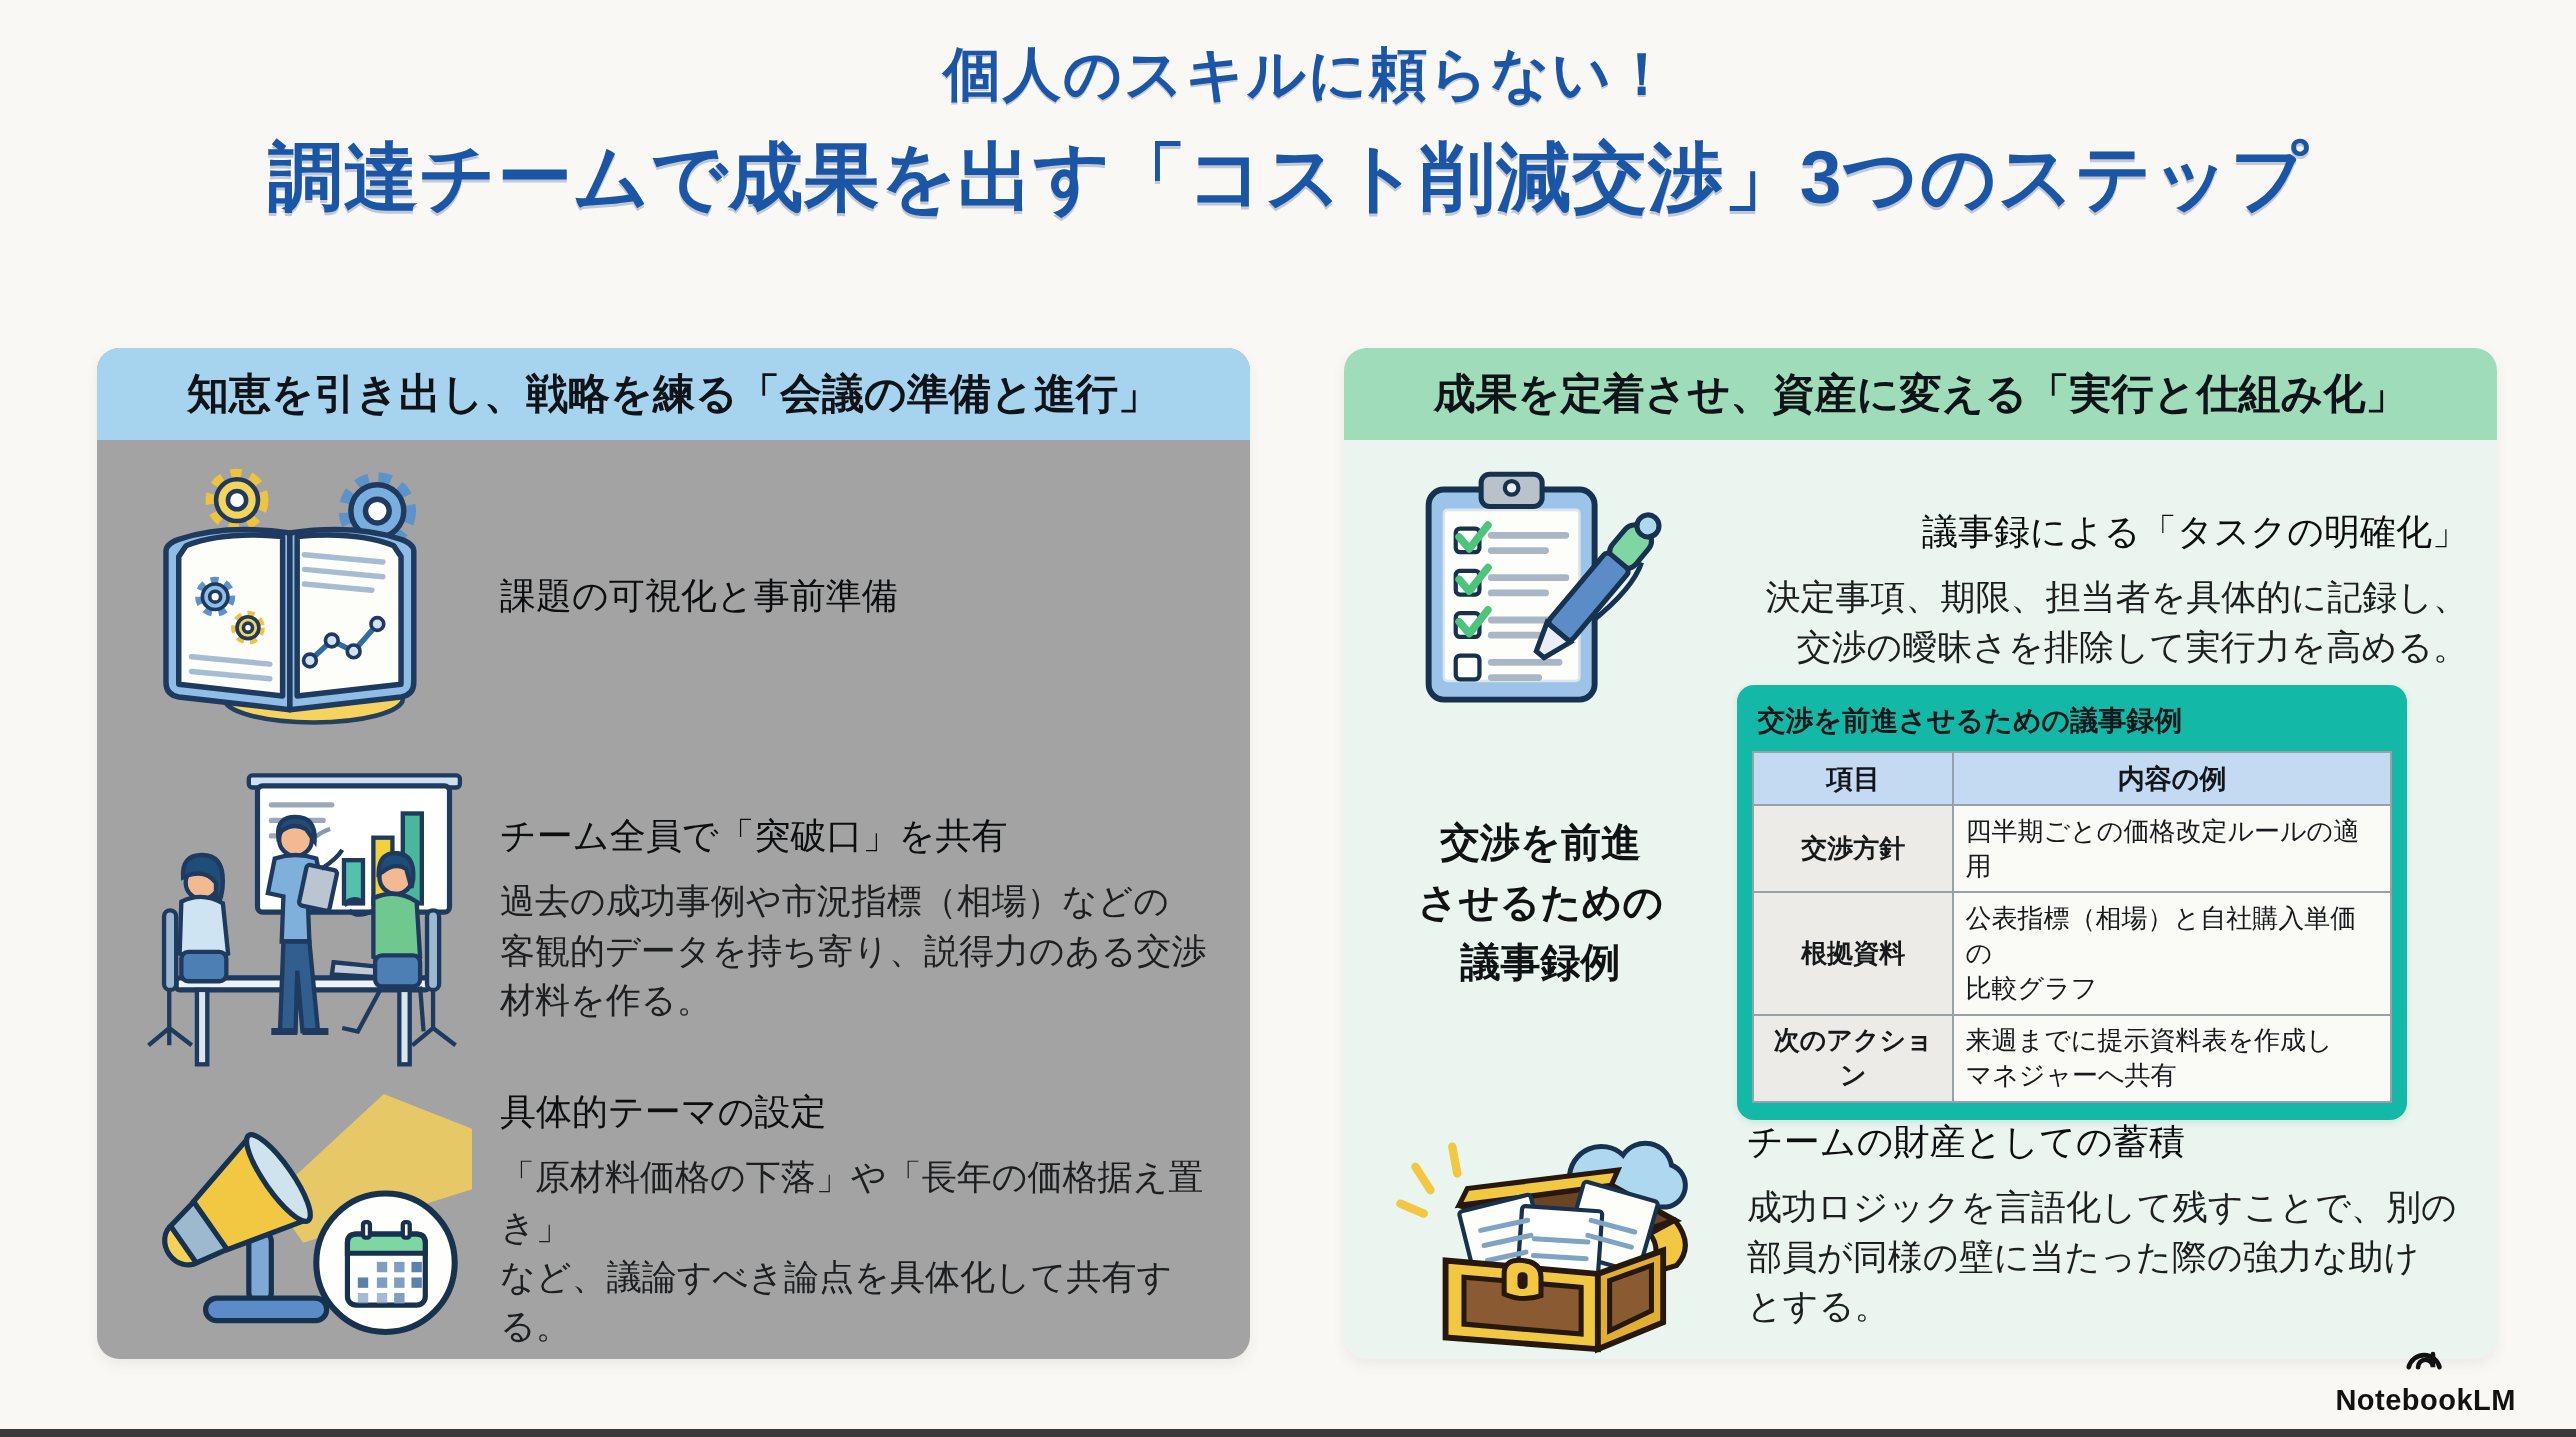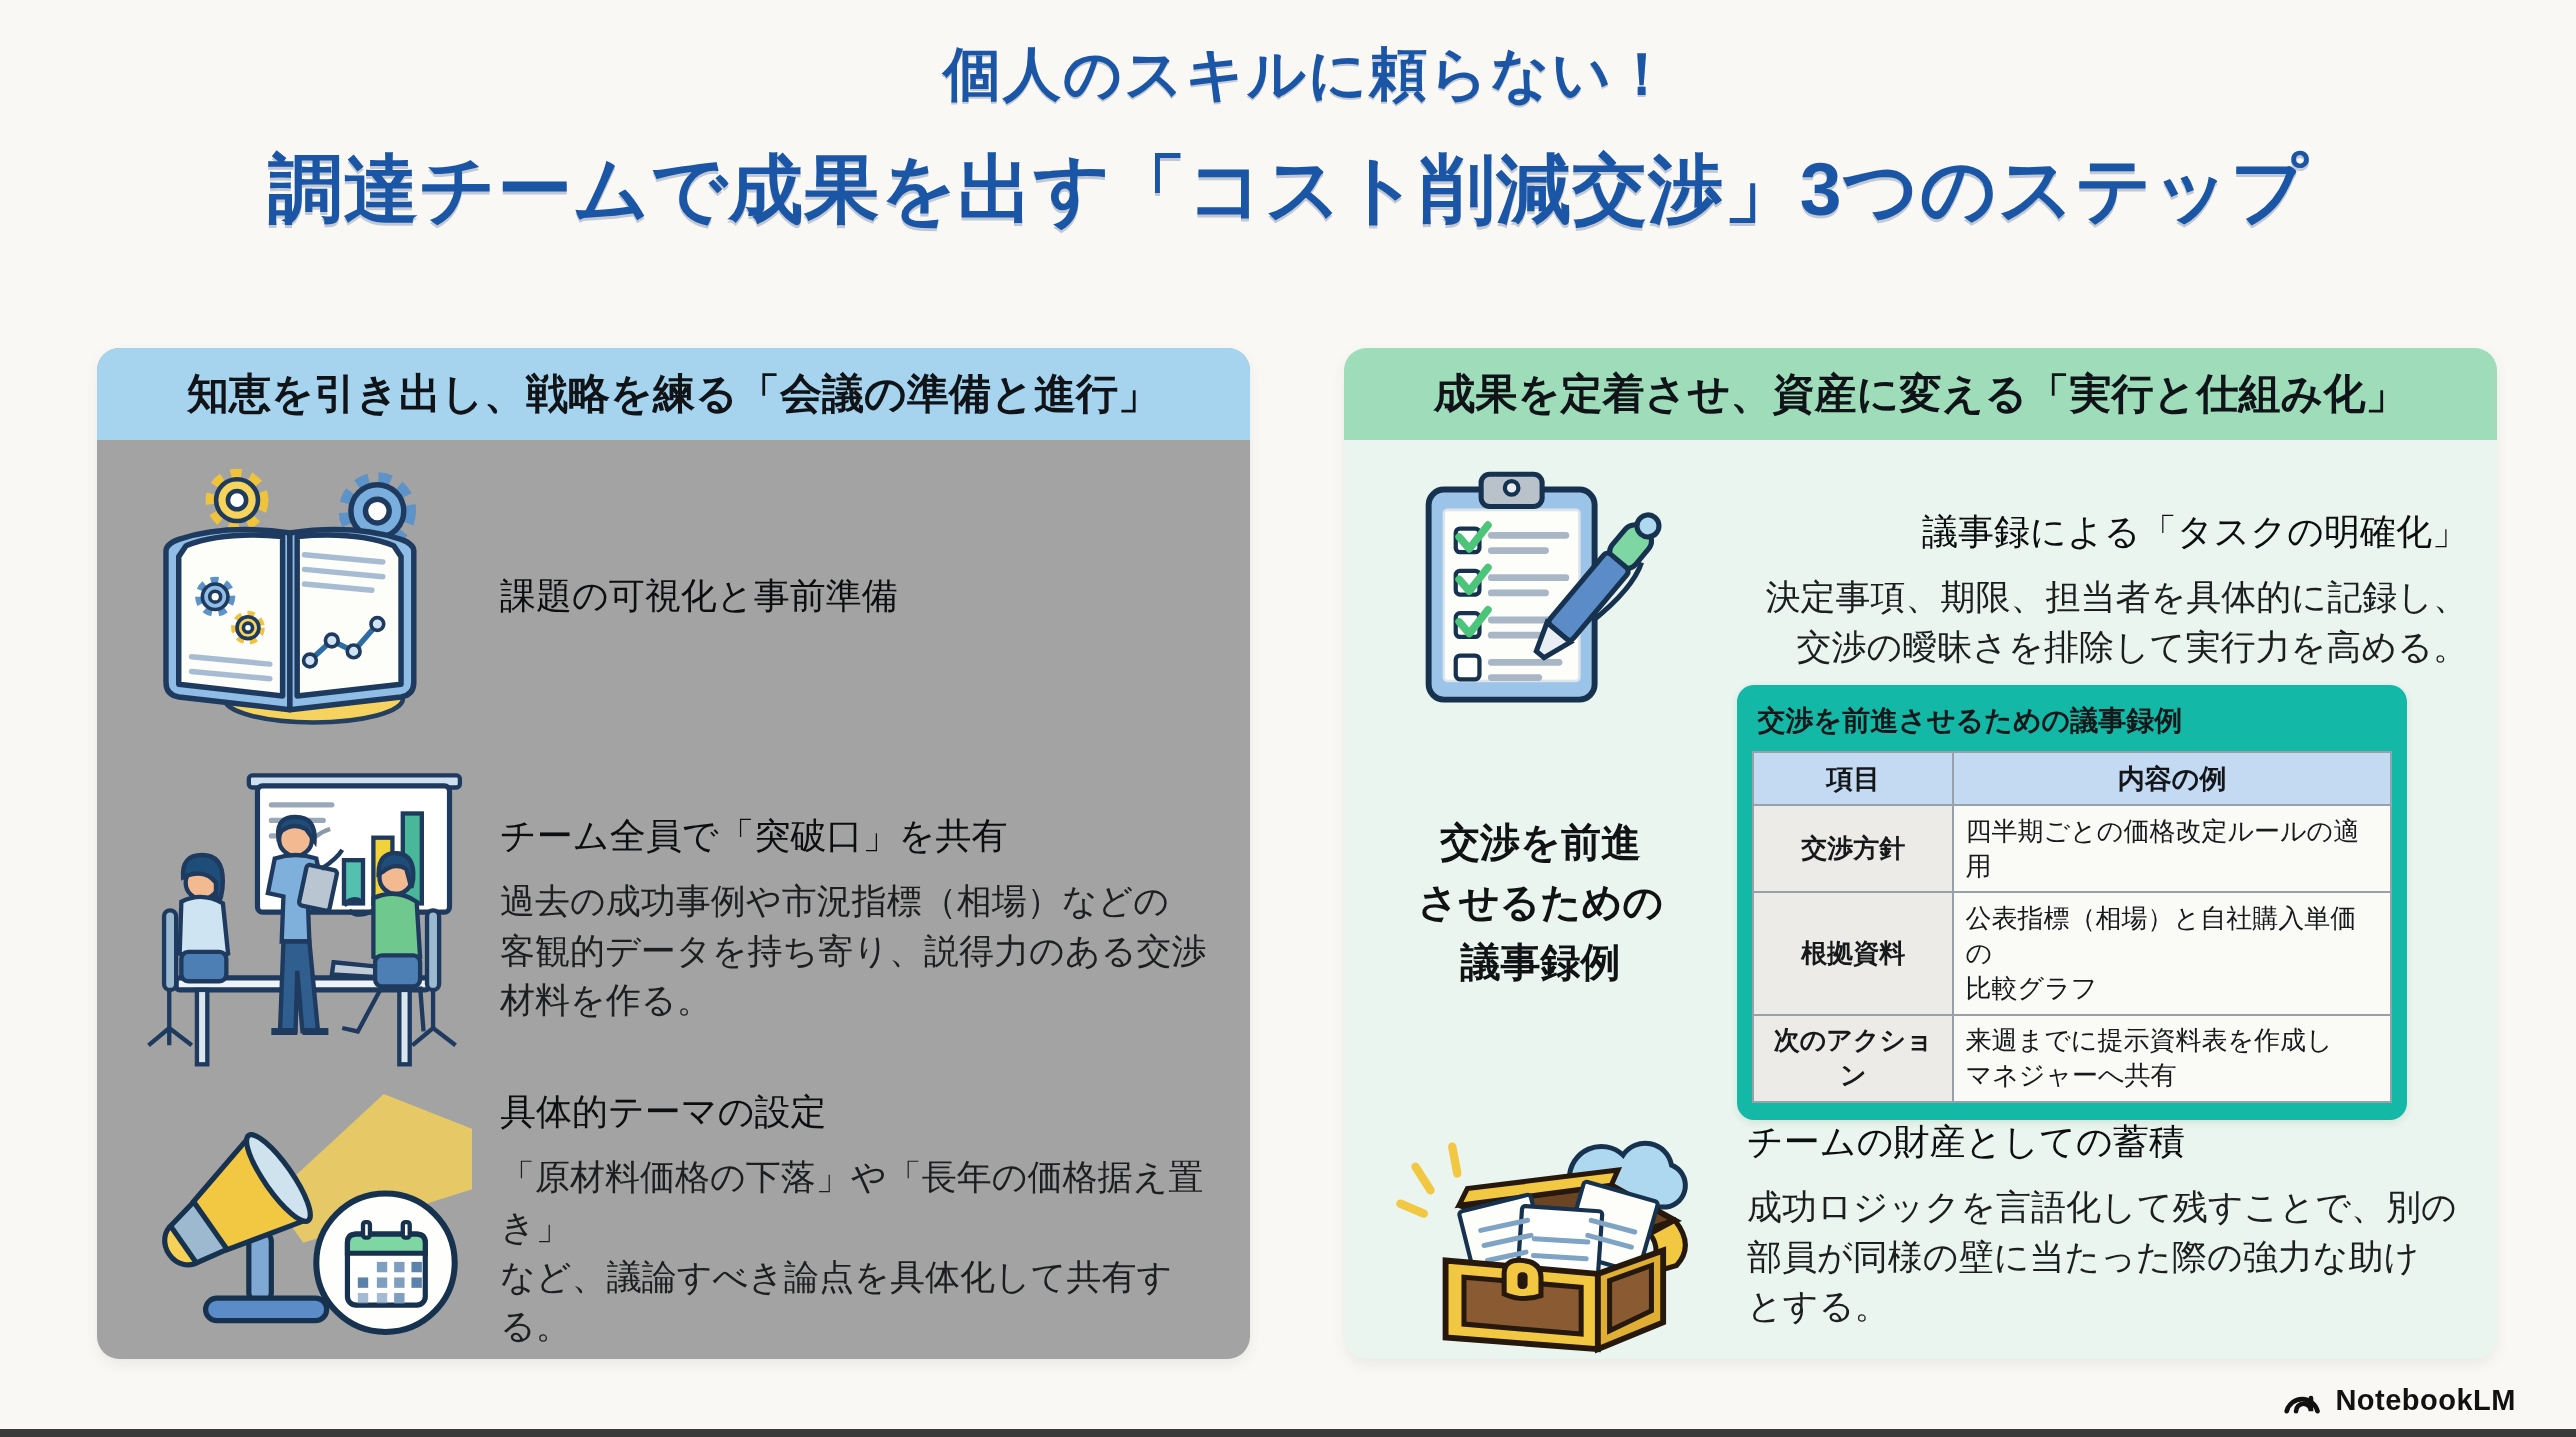--- a/index.html
+++ b/index.html
@@ -3,21 +3,21 @@
 <meta charset="utf-8">
 <style>
   html,body{margin:0;padding:0;}
   body{font-family:"Liberation Sans","DejaVu Sans",sans-serif;background:#e9e7e2;}
   .canvas{position:relative;width:2576px;height:1438px;background:#faf8f4;overflow:hidden;}
 
   
   .title-block{position:absolute;top:36px;left:0;width:100%;text-align:center;}
   .title1{font-size:58px;font-weight:900;color:#1a56a5;letter-spacing:1.9px;
           text-shadow:0 1.9px 0 rgba(20,60,120,.25);padding-left:40px;}
-  .title2{margin-top:26px;font-size:75px;font-weight:900;color:#1a56a5;letter-spacing:0.9px;
+  .title2{margin-top:14px;font-size:75px;font-weight:900;color:#1a56a5;letter-spacing:0.9px;
           text-shadow:0 2.8px 0 rgba(20,60,120,.25);}
 
   
   .panel{position:absolute;top:348px;width:1153px;height:1011px;border-radius:22.5px;
          box-shadow:0 5.6px 13px rgba(60,80,100,.08);}
   .panel.left{left:97px;background:#a3a3a3;}
   .panel.right{left:1344px;background:#e9f5ee;}
   .panel-header{height:92px;border-radius:22.5px 22.5px 0 0;display:flex;align-items:center;
                 justify-content:center;font-size:42px;font-weight:800;color:#101418;}
   .panel.left  .panel-header{background:#a6d4ee;}
@@ -43,21 +43,21 @@
   .minutes-box{width:670px;flex:none;background:#14b8a6;border-radius:17px;padding:15px 15px 17px 15px;
                box-sizing:border-box;box-shadow:0 2.8px 7.5px rgba(50,90,70,.10);}
   .minutes-title{font-size:28px;font-weight:700;color:#15181a;margin:1.9px 0 11.2px 5.6px;}
   table.minutes{border-collapse:collapse;width:100%;background:#fbfbf8;}
   table.minutes th,table.minutes td{border:2.8px solid #97a1a9;padding:7.5px 11.2px;}
   table.minutes th{background:#c4d9f2;font-size:27px;font-weight:800;color:#14171a;text-align:center;}
   table.minutes td.lbl{background:#ecebe7;font-size:26px;font-weight:700;text-align:center;width:176px;color:#16181a;}
   table.minutes td.cnt{background:#fafaf7;font-size:26px;font-weight:500;color:#17191b;line-height:1.35;white-space:pre-line;}
 
   
-  .footer{position:absolute;right:60px;bottom:20.6px;display:flex;align-items:center;gap:11.2px;}
+  .footer{position:absolute;right:60px;bottom:20.6px;display:flex;align-items:center;gap:11.2px;flex-direction:column;}
   .footer .brand{font-size:29px;font-weight:700;color:#111;letter-spacing:0.5px;}
   .bottom-strip{position:absolute;left:0;bottom:0;width:100%;height:9.4px;background:#3a3a3a;}
 
   svg{display:block;}
 </style>
 </head>
 <body>
 
 <div class="canvas">
 

